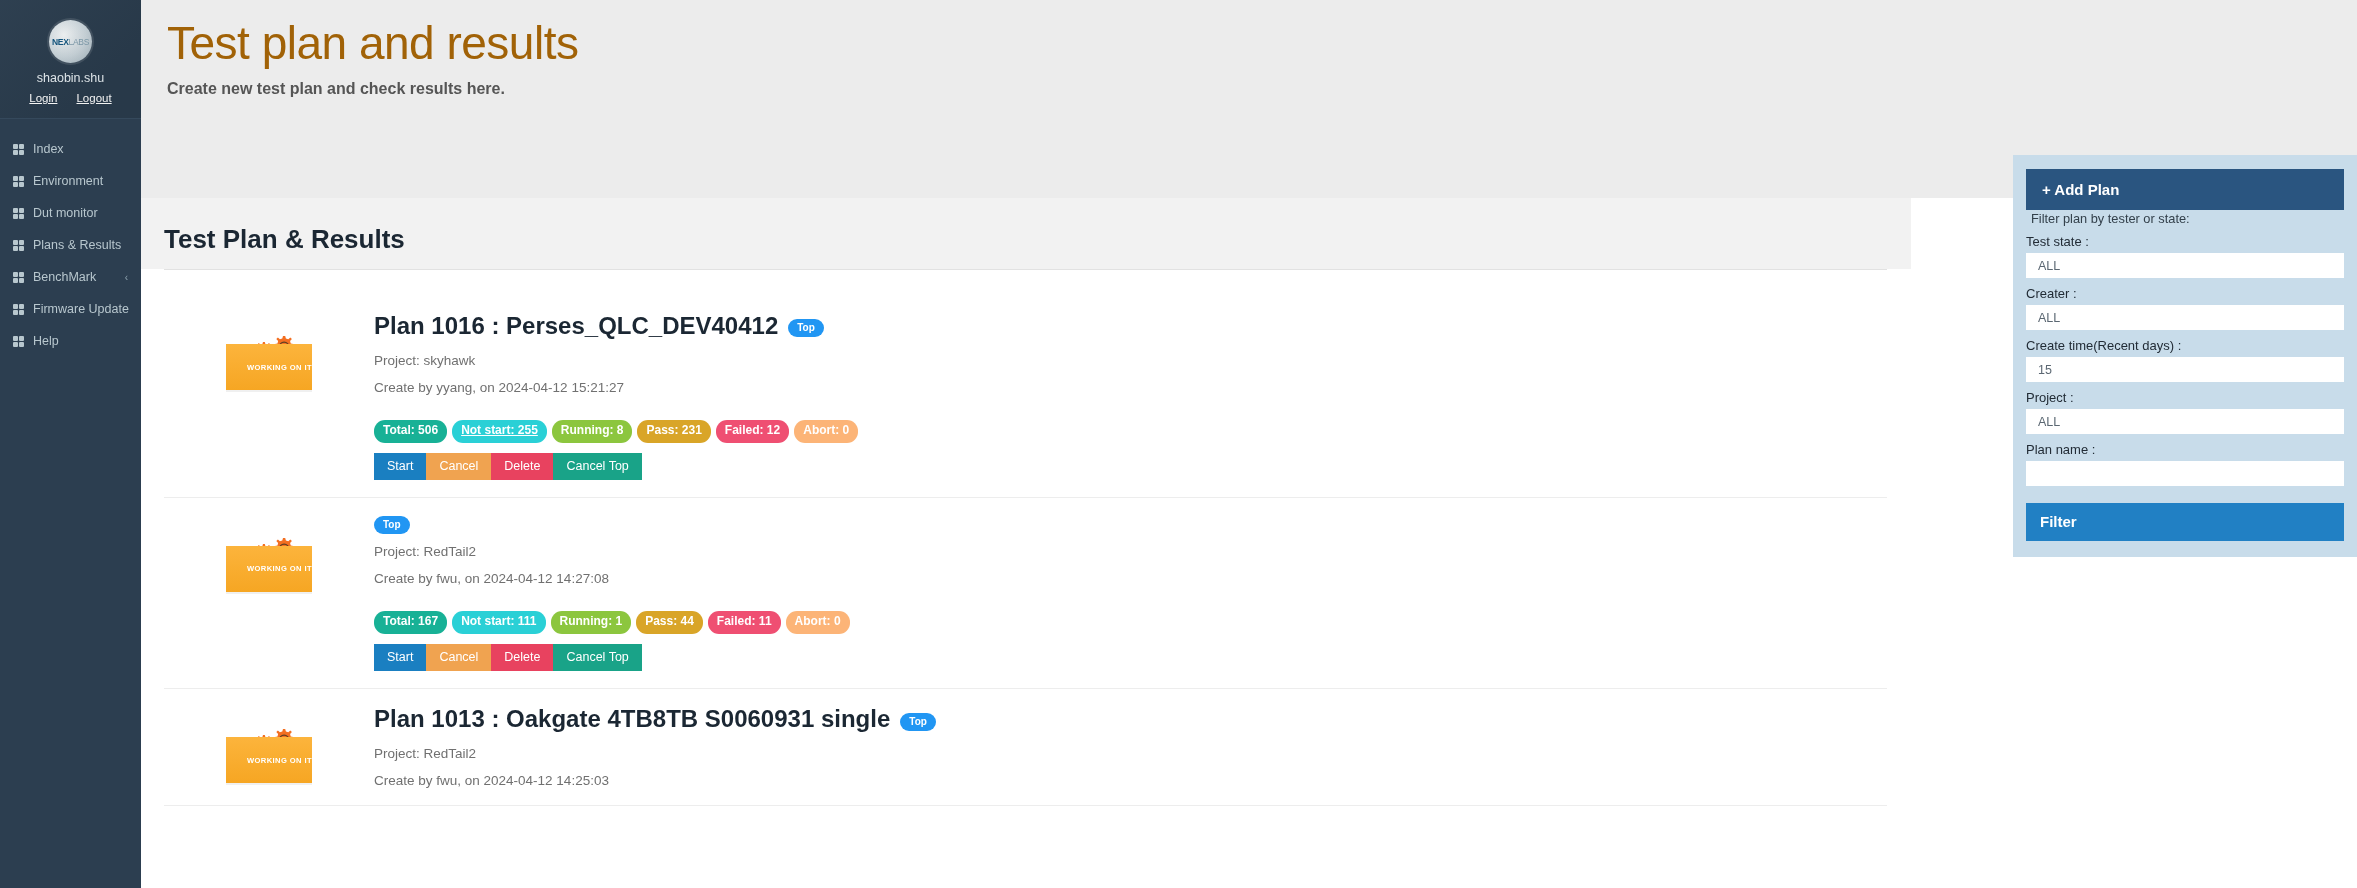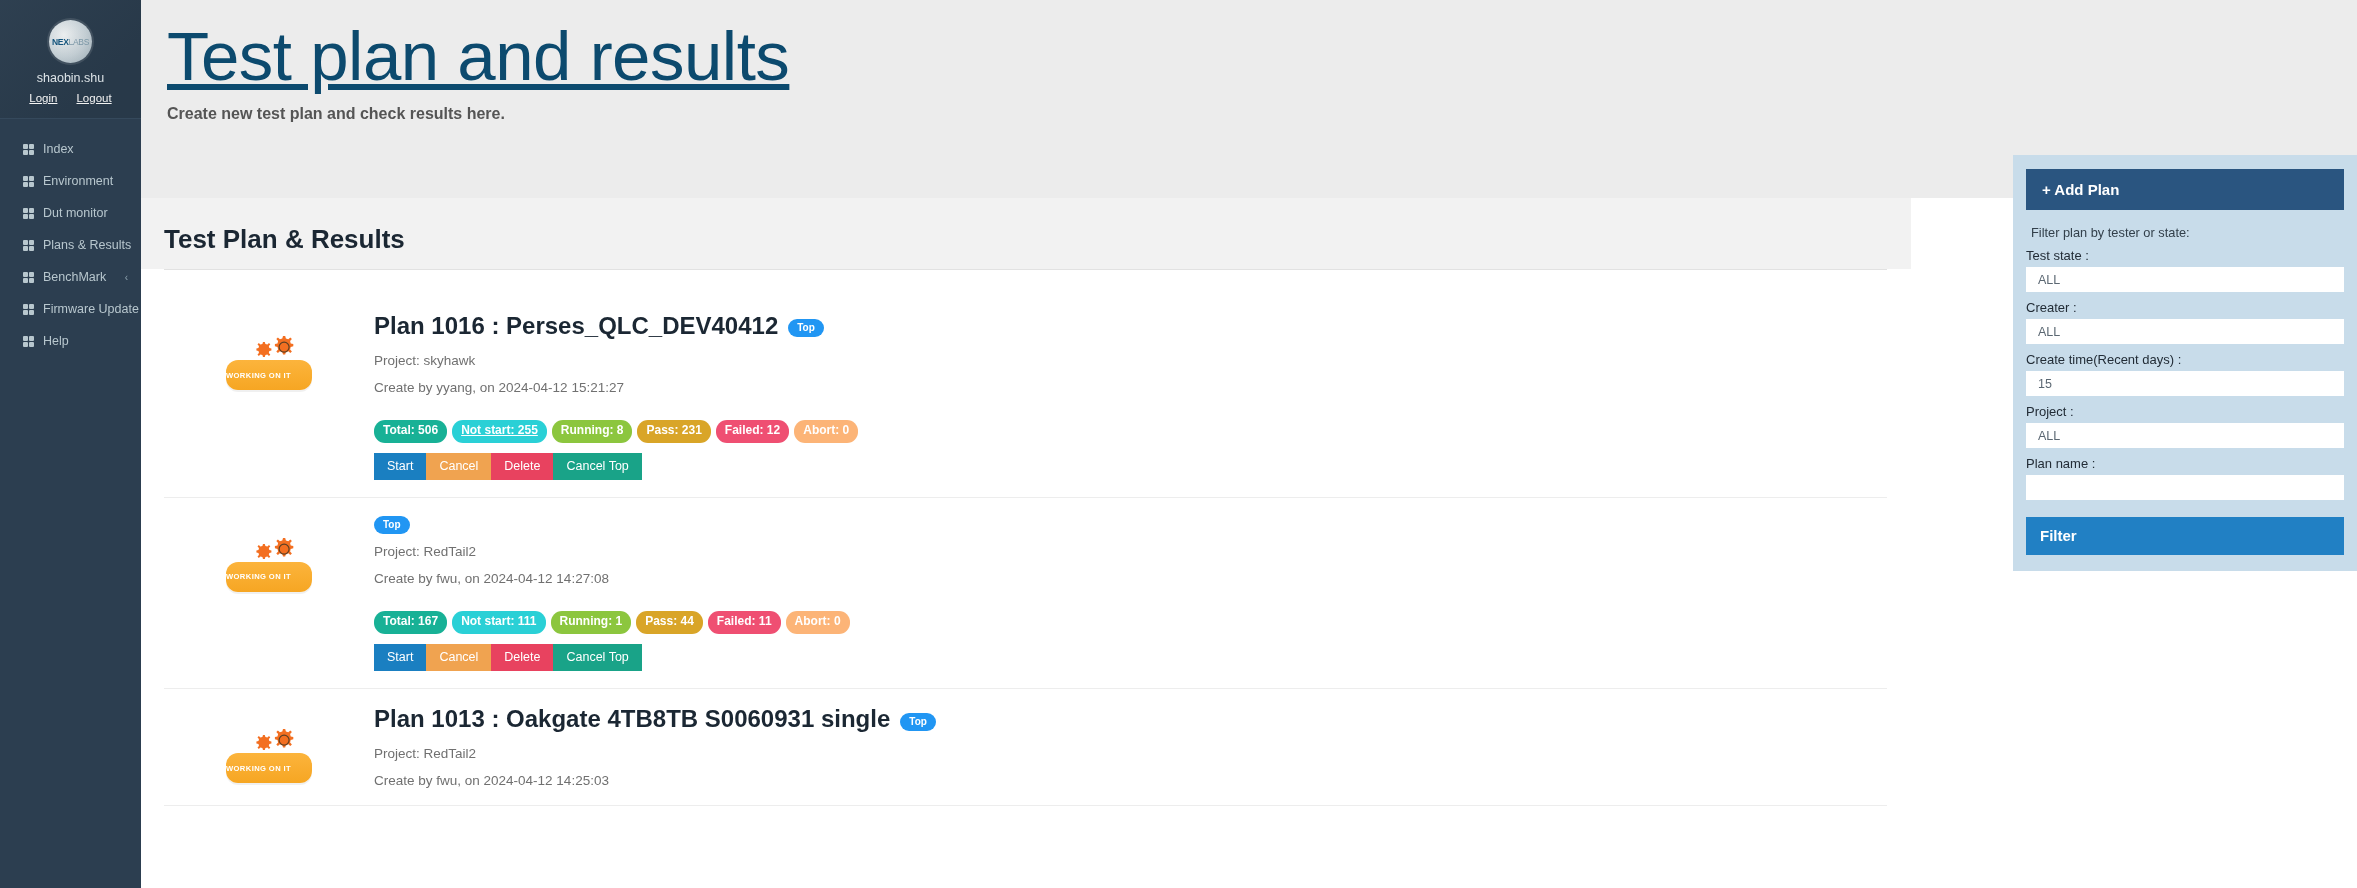--- a/index.html
+++ b/index.html
@@ -52,21 +52,21 @@
   .profile-links {
     margin-top: 7px; display: flex; justify-content: center; gap: 19px;
     font-size: 11.5px;
   }
   .profile-links a {
     color: #ffffff; text-decoration: underline;
   }
   .sidebar-menu { padding-top: 14px; }
   .menu-item {
     display: flex; align-items: center;
-    padding: 9px 0 9px 23px;
+    padding: 9px 0 9px 13px;
     font-size: 12.5px; color: #b8c7ce;
     cursor: pointer; position: relative;
   }
   .menu-icon {
     width: 11px; height: 11px; min-width: 11px;
     display: grid; grid-template-columns: 5px 5px; grid-template-rows: 5px 5px;
     gap: 1px; margin-right: 9px;
   }
   .menu-icon i { background: #b8c7ce; display: block; border-radius: 1px; }
   .menu-label { white-space: nowrap; }
@@ -78,22 +78,22 @@
   .main {
     flex: 1; height: 888px; background: #ffffff;
     position: relative; overflow: hidden;
   }
   .page-head {
     background: #ececec;
     padding: 18px 0 26px 26px;
     height: 198px;
   }
   .page-title {
-    font-size: 69px; font-weight: 300; color: #0c4a6e;
-    line-height: 1.12; letter-spacing: -0.5px; text-decoration: underline;
+    font-size: 46px; font-weight: 300; color: #a16207;
+    line-height: 1.12; letter-spacing: -0.5px;
   }
   .page-sub {
     margin-top: 10px; font-size: 16px; color: #555555; font-weight: 700;
   }
 
   .content-row { display: flex; align-items: flex-start; }
   .content-left {
     width: 1770px; min-width: 1770px;
     padding: 0 0 16px 0;
   }
@@ -120,24 +120,24 @@
     width: 210px; min-width: 210px;
     display: flex; align-items: center; justify-content: center;
     padding-top: 22px;
   }
   
   .woi {
     position: relative; width: 86px; height: 56px;
   }
   .woi-gears { position: absolute; left: 19px; top: 0; }
   .woi-plate {
-    position: absolute; left: 0; bottom: 0; width: 86px; height: 30px;
+    position: absolute; left: 0; bottom: 0; width: 86px; height: 46px;
     background: linear-gradient(180deg, #fcb43c 0%, #f6a623 100%);
-    border-radius: 12px;
-    display: flex; align-items: center; justify-content: flex-start;
+    border-radius: 0;
+    display: flex; align-items: center; justify-content: flex-end;
     box-shadow: 0 2px 0 rgba(0,0,0,0.06);
   }
   .woi-plate span {
     color: #ffffff; font-size: 7.6px; font-weight: bold; letter-spacing: 0.4px;
     white-space: nowrap;
   }
 
   .plan-body { flex: 1; padding-right: 20px; }
   .plan-name {
     font-size: 24px; font-weight: bold; color: #1b2733;
@@ -184,21 +184,21 @@
     padding: 14px 13px 16px 13px;
   }
   .add-plan-btn {
     background: #2a5580; color: #ffffff;
     font-size: 15px; font-weight: bold;
     padding: 12px 0 12px 16px;
     width: 100%; text-align: left; border: none;
     cursor: pointer; font-family: "Liberation Sans", sans-serif;
   }
   .filter-hint {
-    margin: 15px 0 4px 5px; font-size: 12.8px; color: #33404b;
+    margin: 1px 0 4px 5px; font-size: 12.8px; color: #33404b;
   }
   .field-label {
     margin: 8px 0 4px 0; font-size: 13px; color: #222c36;
   }
   .field-input {
     width: 100%; height: 25px;
     background: #ffffff; border: none;
     font-size: 12.5px; color: #5b6772;
     padding: 0 8px 0 12px;
     font-family: "Liberation Sans", sans-serif;

